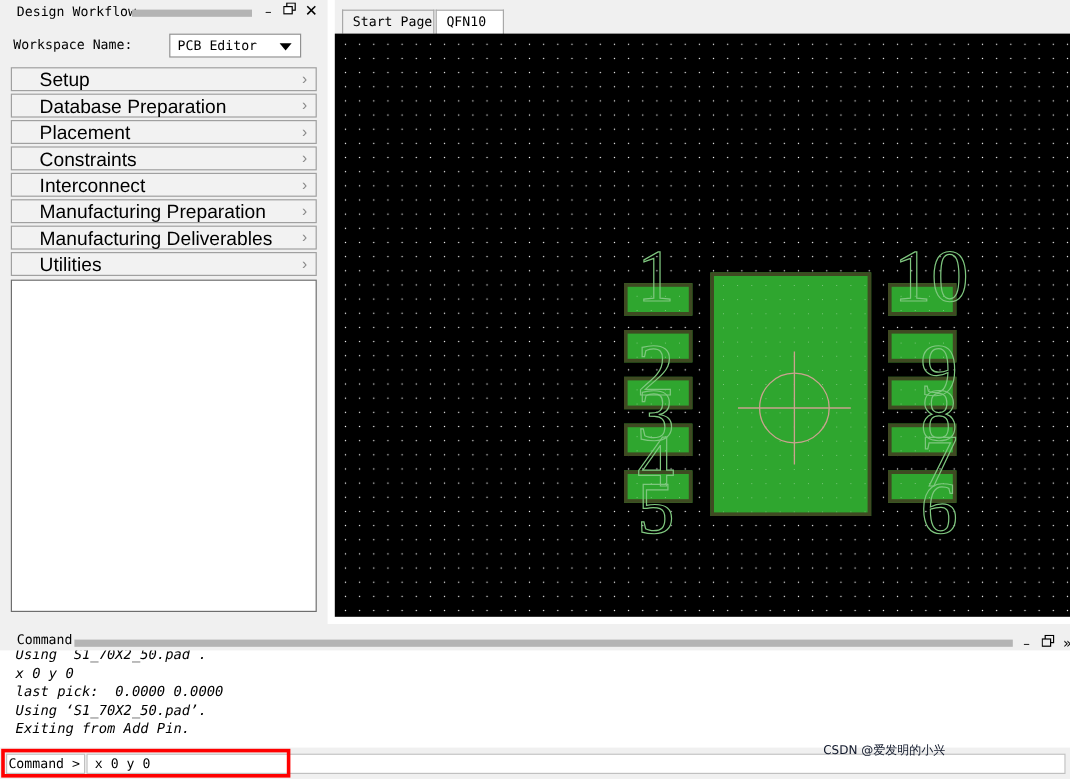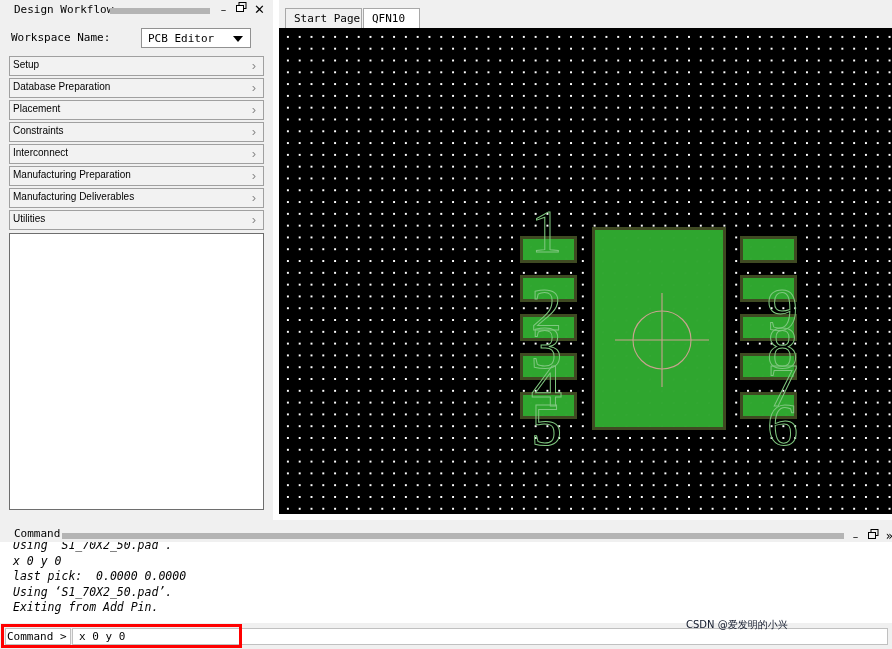--- a/index.html
+++ b/index.html
@@ -108,22 +108,22 @@
     position: relative;
     height: 20px;
     margin-bottom: 2px;
     background: #f2f2f2;
     border: 1px solid #a0a0a0;
     box-sizing: border-box;
     cursor: default;
   }
   .workflow-item-label {
     position: absolute;
-    left: 3px; top: 2px;
-    font-size: 10px;
+    left: 23px; top: 2px;
+    font-size: 16px;
     color: #000;
     font-family: "Liberation Sans", sans-serif;
     white-space: nowrap;
     text-align: center;
   }
   .workflow-item-chevron {
     position: absolute;
     right: 7px; top: 1px;
     font-size: 13px;
     color: #8a8a8a;
@@ -468,20 +468,21 @@
   <div class="pad" style="left:461px; top:286px; width:57px; height:27px;">
     <div class="pad-dots"></div>
   </div>
   <div class="pad" style="left:461px; top:325px; width:57px; height:27px;">
     <div class="pad-dots"></div>
   </div>
   <div class="pad" style="left:461px; top:364px; width:57px; height:27px;">
     <div class="pad-dots"></div>
   </div>
 
+  <div class="pin-number" style="left:466px; top:172px;">10</div>
   <div class="pin-number" style="left:488px; top:250px;">9</div>
   <div class="pin-number" style="left:488px; top:288px;">8</div>
   <div class="pin-number" style="left:488px; top:326px;">7</div>
   <div class="pin-number" style="left:488px; top:365px;">6</div>
 </div>
 
 <div id="command-panel">
 
   <div id="cmd-titlebar">
     <div id="cmd-title-text">Command</div>

